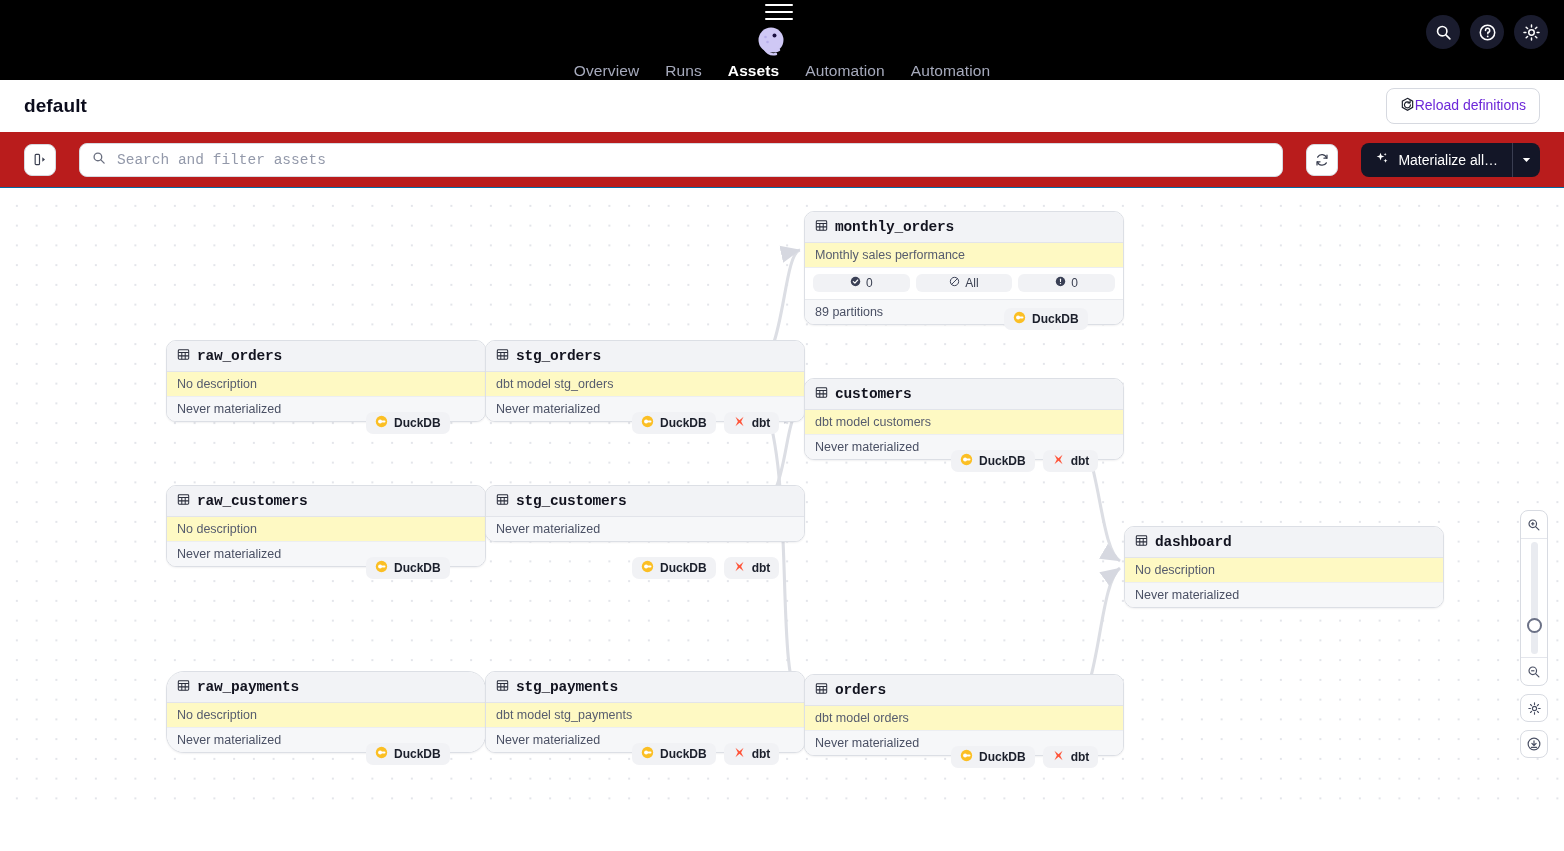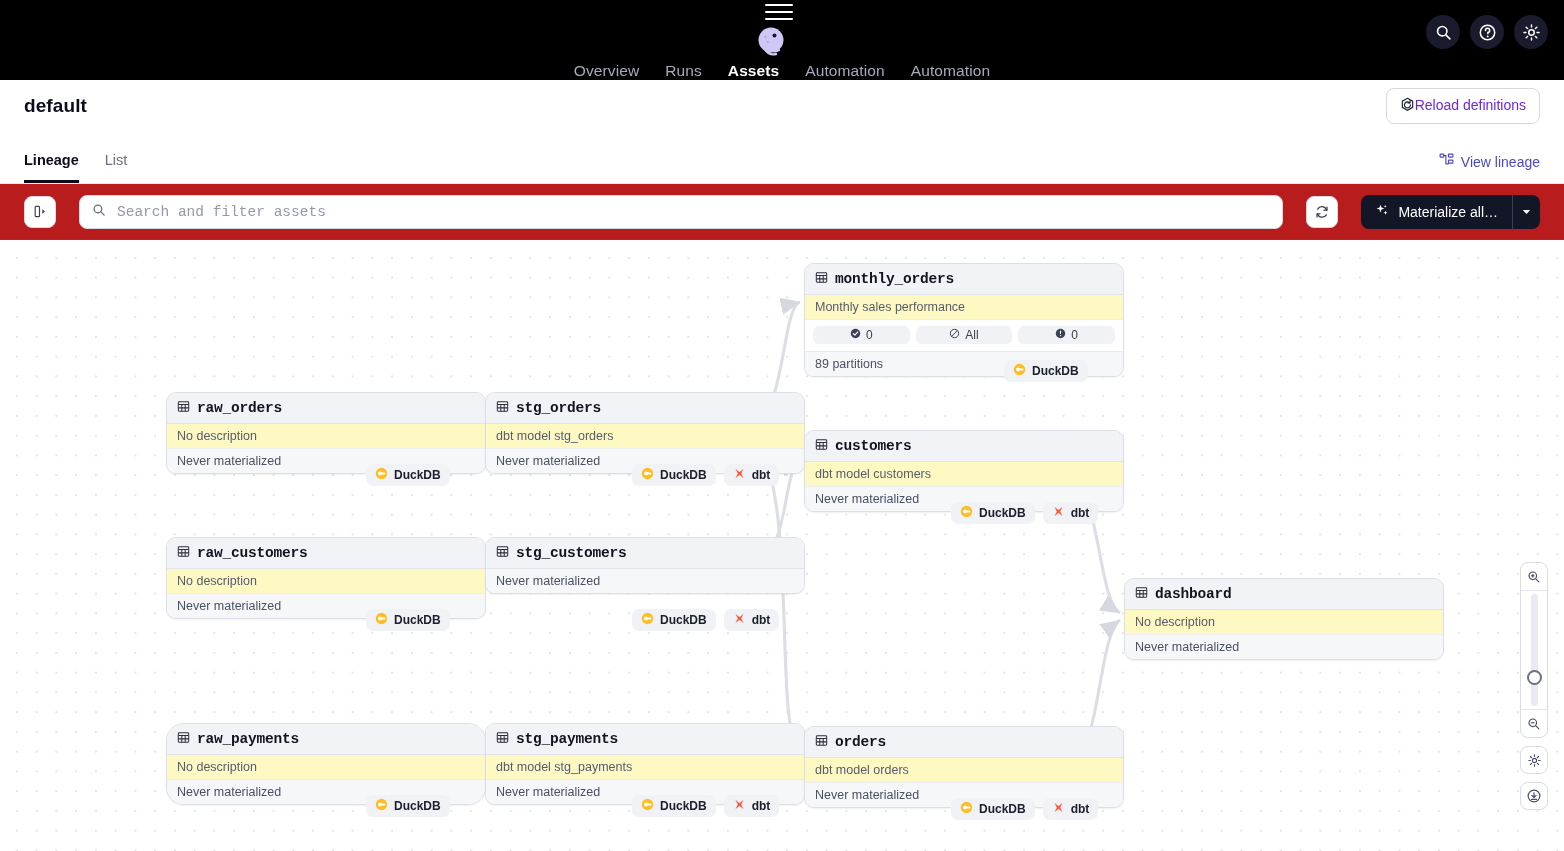--- a/index.html
+++ b/index.html
@@ -173,37 +173,20 @@
         <svg width="15" height="15" viewBox="0 0 18 18" fill="none" stroke="#1b1f2b" stroke-width="1.4">
           <path d="M9 1.6 15.2 5v7.4L9 15.9 2.8 12.4V5z"></path>
           <path d="M12.5 9.5a3.6 3.6 0 1 1-1.1-2.6" stroke-linecap="round"></path>
           <path d="M12.1 4.3v2.7h-2.7" stroke-linecap="round" stroke-linejoin="round"></path>
         </svg>
       </span>
       <span>Reload definitions</span>
     </div>
   </div>
 
-  <div class="tabsrow">
-    <div class="tabs">
-      <div class="tab active">Lineage</div>
-      <div class="tab">List</div>
-    </div>
-    <div class="view-lineage">
-      <span>
-        <svg width="15" height="15" viewBox="0 0 18 18" fill="none" stroke="#4b49c6" stroke-width="1.35">
-          <rect x="1.3" y="1.3" width="4.4" height="3.6" rx=".6"></rect>
-          <rect x="11.4" y="1.3" width="5.3" height="3.6" rx=".6"></rect>
-          <rect x="11.4" y="8.6" width="5.3" height="3.6" rx=".6"></rect>
-          <path d="M5.7 3.1h2.6v9.9h3.1M8.3 3.1v0" stroke-linecap="round"></path>
-        </svg>
-      </span>
-      <span>View lineage</span>
-    </div>
-  </div>
 
   <div class="toolbar">
     <div class="sq-btn">
       <svg width="15" height="15" viewBox="0 0 18 18" fill="none" stroke="#3a3f50" stroke-width="1.4">
         <rect x="2.6" y="2.8" width="5.2" height="12.4" rx="1.1"></rect>
         <path d="M11.2 6.4 14.4 9l-3.2 2.6z" fill="#3a3f50" stroke="none"></path>
       </svg>
     </div>
     <div class="searchbox">
       <span>

